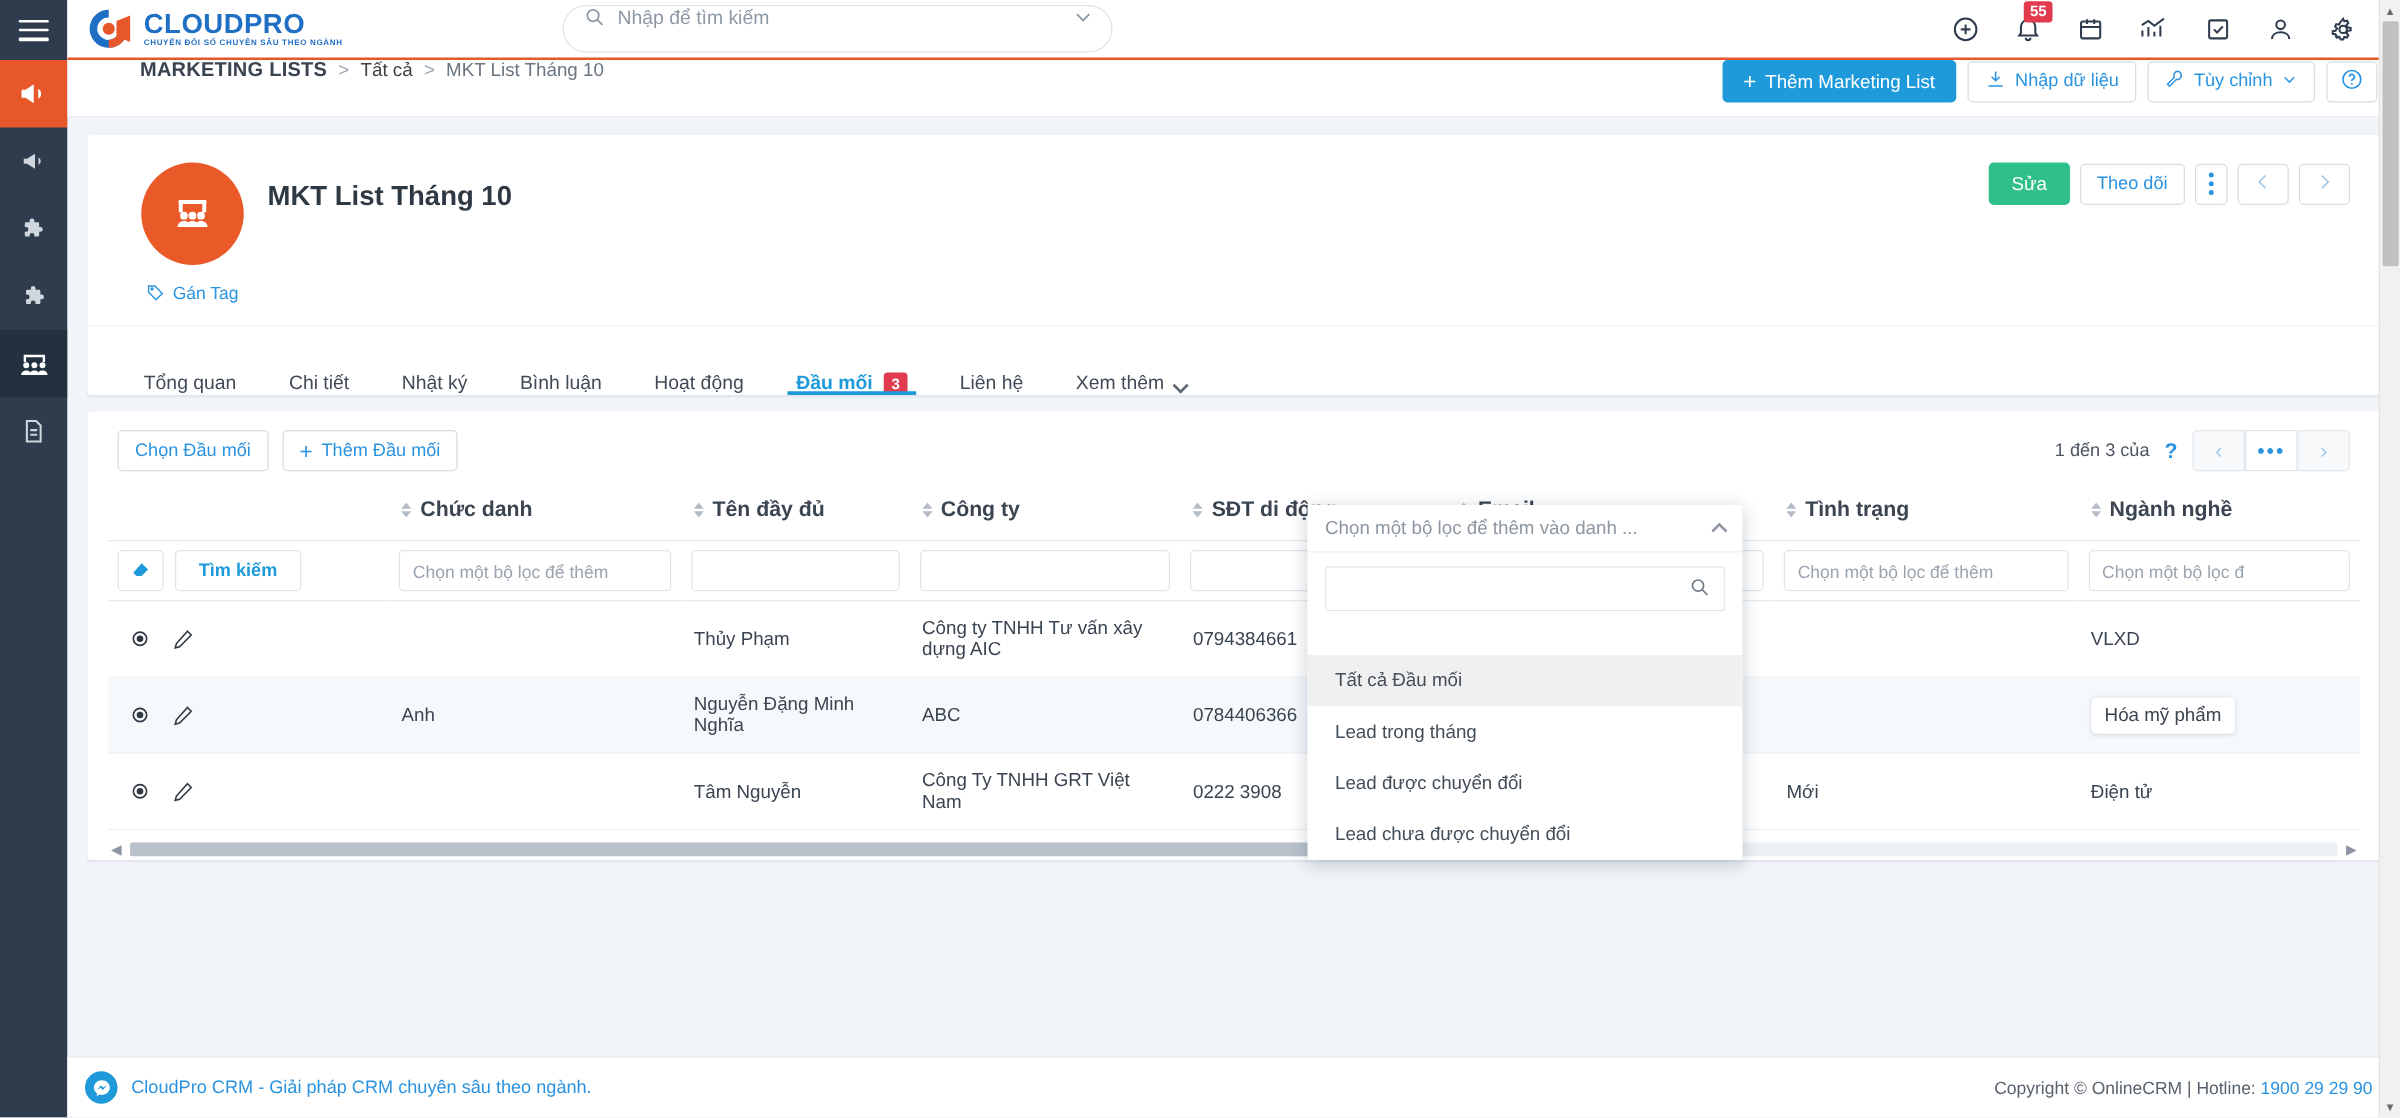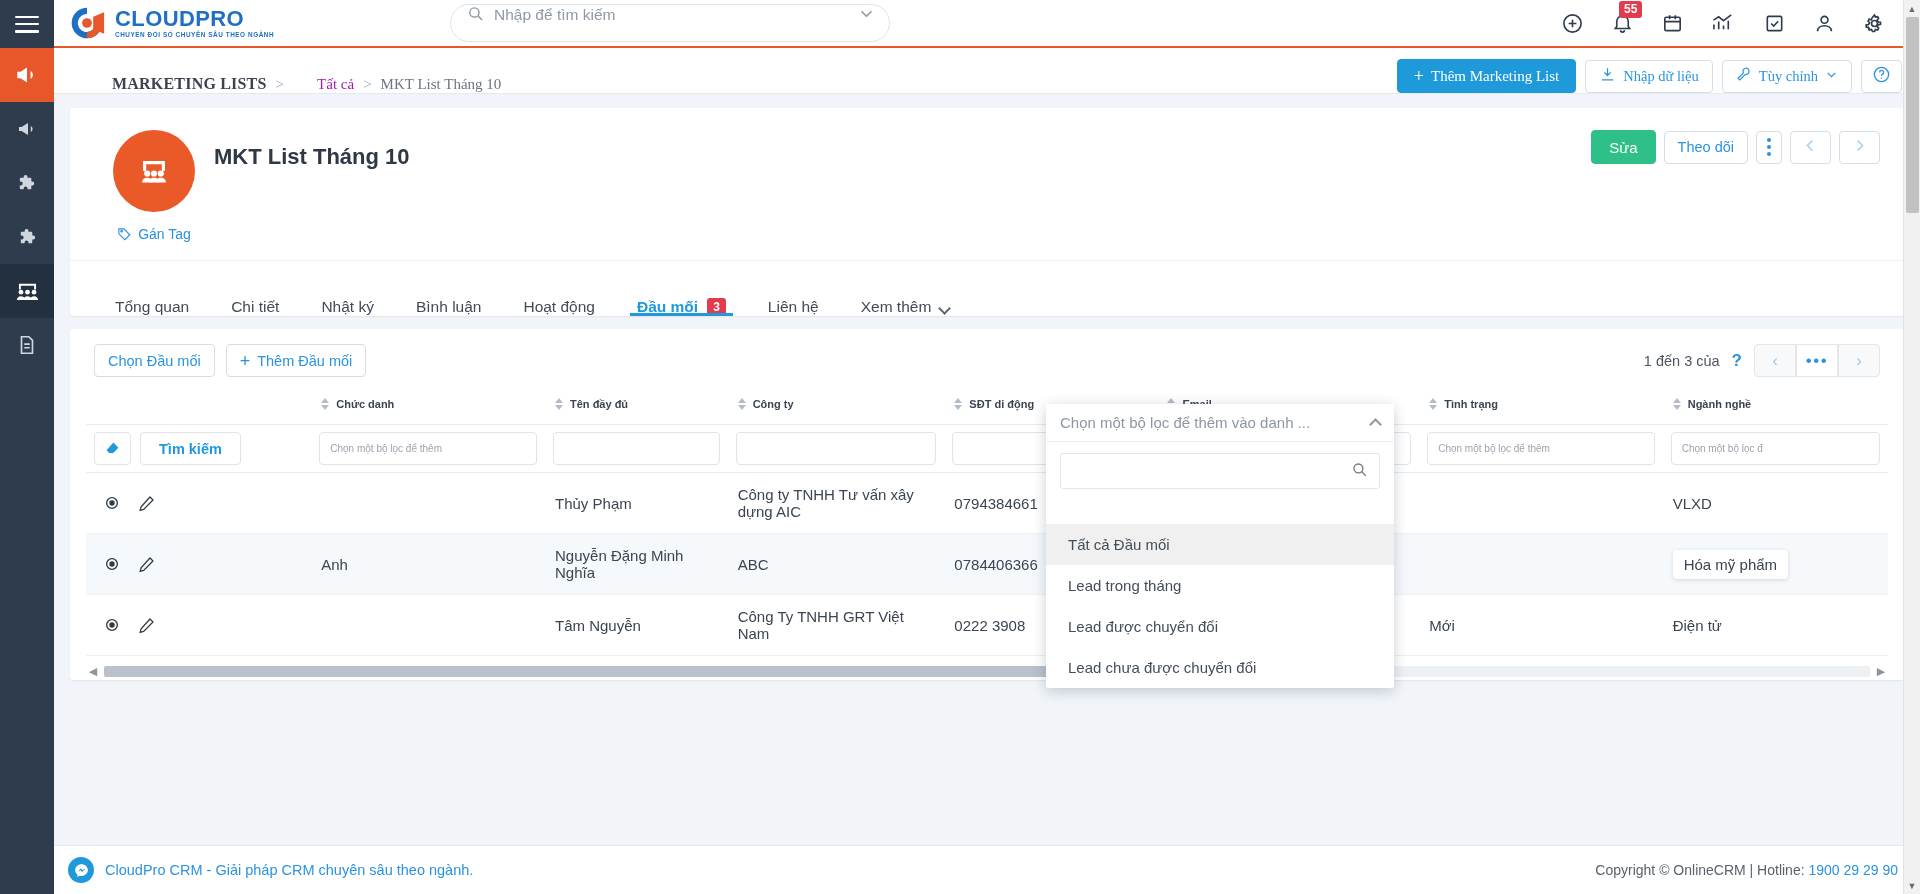--- a/index.html
+++ b/index.html
@@ -33,24 +33,24 @@
   .logo-name{font-size:22px;font-weight:bold;color:#1f6fc4;letter-spacing:.4px;}
   .logo-tag{font-size:6.4px;color:#1f6fc4;letter-spacing:.55px;margin-top:2px;font-weight:bold;}
   .search-wrap{flex:0 0 auto;margin-left:146px;}
   .search-box{width:440px;height:38px;border:1px solid #dfe3e8;border-radius:19px;display:flex;align-items:center;padding:0 14px 16px 16px;background:#fff;cursor:text;}
   .search-box .ph{flex:1;color:#8e99a6;font-size:15.5px;margin-left:10px;}
   .topbar-icons{margin-left:auto;display:flex;align-items:center;gap:27px;padding-right:16px;}
   .tb-ico{position:relative;cursor:pointer;color:#2e3c4e;display:flex;align-items:center;justify-content:center;}
   .badge-55{position:absolute;top:-11px;left:8px;background:#e23b4e;color:#fff;font-size:12px;font-weight:bold;border-radius:3px;padding:1px 5px;line-height:15px;}
 
   
-  .crumbbar{height:46px;background:#fff;display:flex;align-items:flex-end;padding:14px 18px 0 58px;border-bottom:1px solid #e6eaee;font-family:Liberation Serif, serif;}
+  .crumbbar{height:46px;background:#fff;display:flex;align-items:flex-start;padding:0 18px 0 58px;border-bottom:1px solid #e6eaee;}
   .crumb-module{font-size:16px;font-weight:bold;color:#3a4450;letter-spacing:.2px;cursor:pointer;}
   .crumb-sep{color:#9aa4b0;margin:0 9px;font-size:15px;}
-  .crumb-a{color:#a21caf;font-size:15px;cursor:pointer;margin-left:24px;}
+  .crumb-a{color:#404040;font-size:15px;cursor:pointer;}
   .crumb-cur{color:#6b7682;font-size:15px;}
   .crumb-actions{margin-left:auto;display:flex;align-items:center;gap:9px;}
   .btn{height:33px;border-radius:4px;border:1px solid #d7dde4;background:#fff;color:#2a93e0;
        display:inline-flex;align-items:center;gap:7px;padding:0 13px;font-size:14.5px;cursor:pointer;
        font-family:inherit;white-space:nowrap;}
   .btn.primary{background:#1e9ada;border-color:#1e9ada;color:#fff;font-size:15px;padding:0 16px;height:34px;}
   .btn.icon-only{padding:0 10px;}
   .btn .plus{font-size:18px;line-height:1;}
 
   
@@ -87,32 +87,32 @@
   .pg-help{color:#2a93e0;font-weight:bold;font-size:17px;cursor:pointer;}
   .pager{display:flex;}
   .pager button{width:42px;height:33px;border:1px solid #e2e7ec;background:#f7f9fb;color:#9fc8e8;font-size:17px;cursor:pointer;font-family:inherit;}
   .pager button.mid{background:#fff;color:#2a93e0;letter-spacing:1.5px;}
   .pager button:first-child{border-radius:4px 0 0 4px;}
   .pager button:last-child{border-radius:0 4px 4px 0;}
 
   
   .tbl-wrap{padding:0 16px 0 16px;}
   table{width:100%;border-collapse:collapse;table-layout:fixed;}
-  thead th{font-size:11px;font-weight:bold;color:#3d4randomf;color:#3b4551;text-align:right;padding:8px 10px 14px 10px;border-bottom:1px solid #e7ebef;white-space:nowrap;vertical-align:bottom;}
+  thead th{font-size:17px;font-weight:bold;color:#3d4randomf;color:#3b4551;text-align:right;padding:8px 10px 14px 10px;border-bottom:1px solid #e7ebef;white-space:nowrap;vertical-align:bottom;}
   .th-in{display:flex;align-items:center;gap:7px;}
   .sort{display:inline-flex;flex-direction:column;gap:2px;line-height:0;}
   .sort i{display:block;width:0;height:0;border-left:4.5px solid transparent;border-right:4.5px solid transparent;}
   .sort i.up{border-bottom:5px solid #b4bcc5;}
   .sort i.dn{border-top:5px solid #b4bcc5;}
   tbody td{font-size:15px;color:#3b4551;padding:13px 10px;border-bottom:1px solid #eef1f4;vertical-align:middle;}
   tr.alt td{background:#f6f9fc;}
   .rowacts{display:flex;align-items:center;gap:15px;padding-left:6px;}
   .rowacts span{cursor:pointer;color:#2f3944;display:flex;}
   .filter-row td{padding:7px 8px;border-bottom:1px solid #e7ebef;}
-  .finput{width:100%;height:33px;border:1px solid #dfe4ea;border-radius:4px;background:#fff;padding:0 10px;font-size:10px;color:#9aa4af;display:flex;align-items:center;overflow:hidden;white-space:nowrap;}
+  .finput{width:100%;height:33px;border:1px solid #dfe4ea;border-radius:4px;background:#fff;padding:0 10px;font-size:14px;color:#9aa4af;display:flex;align-items:center;overflow:hidden;white-space:nowrap;}
   .eraser{width:37px;height:33px;border:1px solid #dfe4ea;border-radius:4px;background:#fff;display:flex;align-items:center;justify-content:center;cursor:pointer;}
   .btn-search{height:33px;border:1px solid #dfe4ea;border-radius:4px;background:#fff;color:#1e9ada;font-size:14.5px;padding:0 18px;cursor:pointer;font-family:inherit;font-weight:bold;}
   .cellbox{display:inline-block;background:#fff;border-radius:4px;padding:6px 11px;box-shadow:0 1px 4px rgba(20,40,70,.16);}
 
   
   .hscroll{display:flex;align-items:center;height:18px;padding:0 6px;margin:6px 10px 10px 10px;}
   .hs-arrow{color:#8b96a2;font-size:11px;width:14px;text-align:center;cursor:pointer;}
   .hs-track{flex:1;height:11px;background:#eef1f4;border-radius:2px;position:relative;margin:0 4px;}
   .hs-thumb{position:absolute;left:0;top:0;bottom:0;width:70.5%;background:#b9c2cb;border-radius:2px;cursor:grab;}
 

